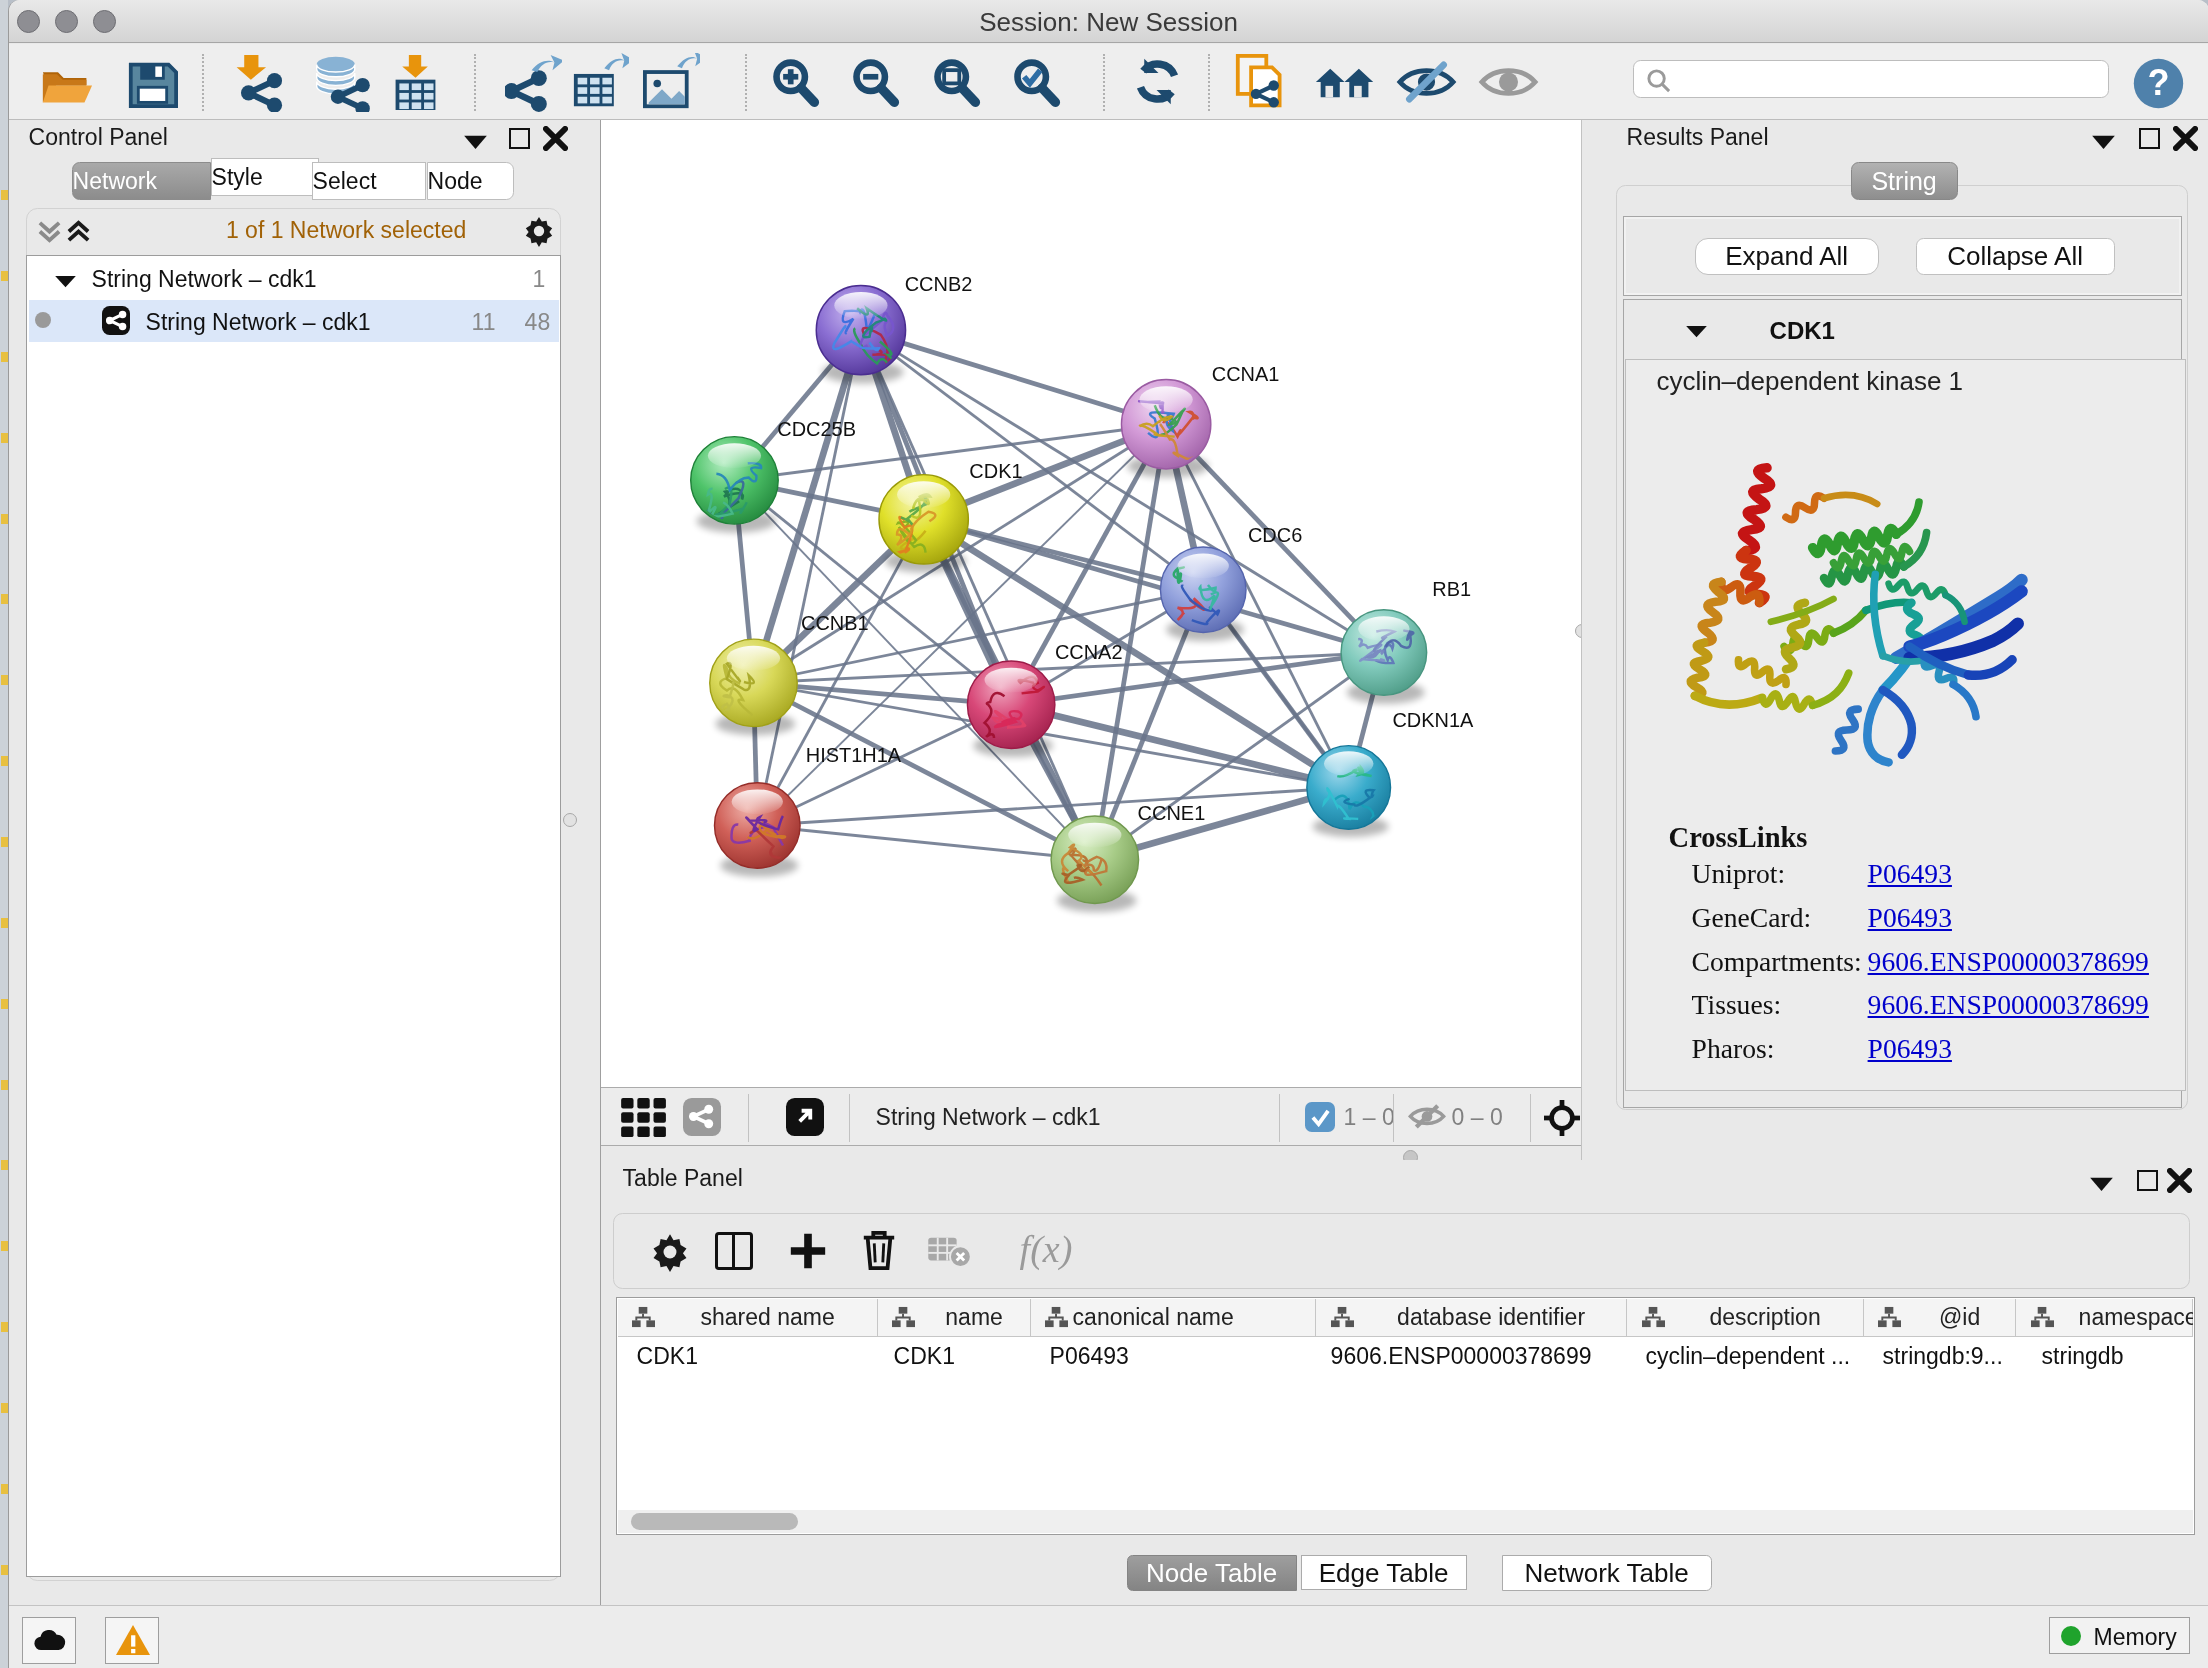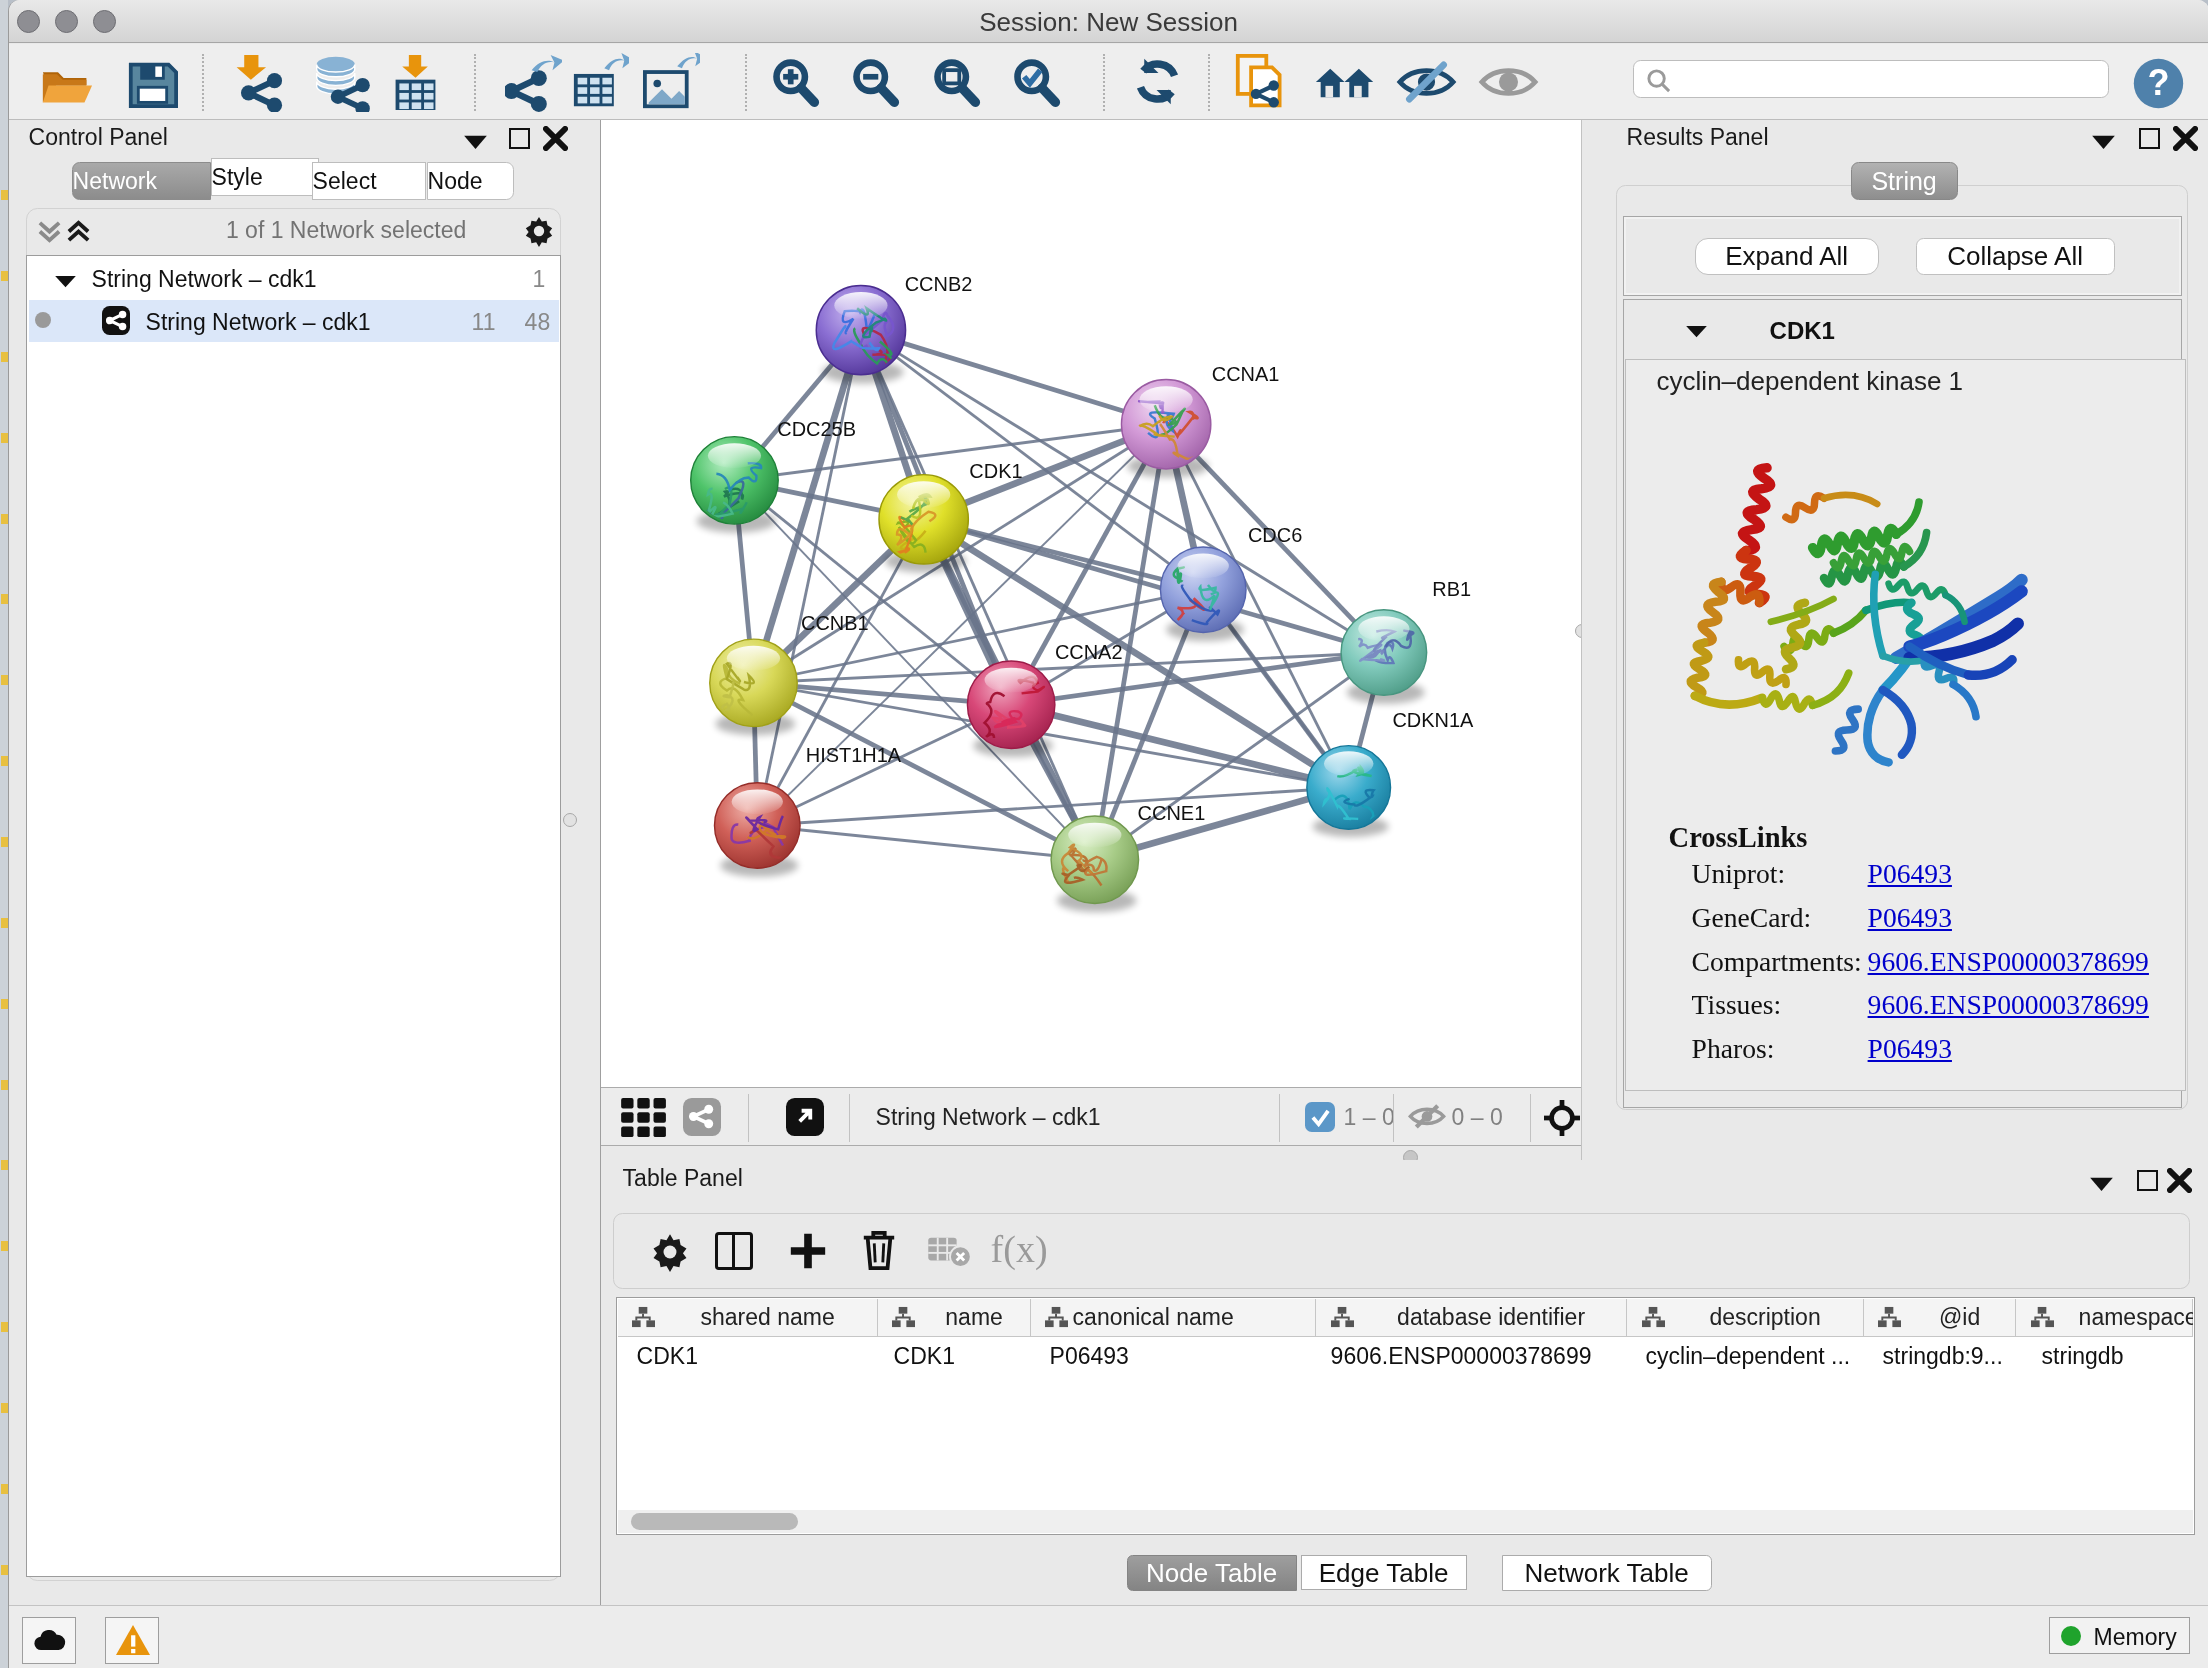--- a/index.html
+++ b/index.html
@@ -228,21 +228,21 @@
           <path d="M3 4 l10 9 10-9"></path>
           <path d="M3 13 l10 9 10-9"></path>
         </g>
       </svg>
 <svg class="abs" style="left:57px;top:99px" width="25" height="27" viewBox="0 0 26 28">
         <g fill="none" stroke="#1a1a1a" stroke-width="4">
           <path d="M3 13 l10-9 10 9"></path>
           <path d="M3 22 l10-9 10 9"></path>
         </g>
       </svg>
-<div class="abs" style="left:17px;top:97px;width:641px;text-align:center;font-size:23px;color:#737373">1 of 1 Network selected</div>
+<div class="abs" style="left:17px;top:97px;width:641px;text-align:center;font-size:23px;color:#a16207">1 of 1 Network selected</div>
 <svg class="abs" style="left:514px;top:95px" width="32" height="32" viewBox="0 0 34 34">
         <path d="M17 2 l3 5 5-1 1 5 5 3-3 4 3 4-5 3-1 5-5-1-3 5-3-5-5 1-1-5-5-3 3-4-3-4 5-3 1-5 5 1 z" fill="#1a1a1a"></path>
         <circle cx="17" cy="17" r="5.5" fill="#e9e9e9"></circle>
       </svg>
 
 <div class="abs" style="left:17px;top:135px;width:535px;height:1322px;background:#fff;border:1.9px solid #9c9c9c"></div>
 <svg class="abs" style="left:45px;top:154px" width="23" height="15" viewBox="0 0 24 16">
         <path d="M1 2 h22 l-11 12 z" fill="#111"></path>
       </svg>
 <div class="abs" style="left:83px;top:146px;font-size:23px;color:#111">String Network – cdk1</div>
@@ -697,21 +697,21 @@
         </g>
         <g stroke="#e9e9e9" stroke-width="2">
           <line x1="0" y1="12" x2="30" y2="12"></line>
           <line x1="0" y1="20" x2="30" y2="20"></line>
           <line x1="10" y1="4" x2="10" y2="28"></line>
           <line x1="20" y1="4" x2="20" y2="28"></line>
         </g>
         <circle cx="34" cy="24" r="11" fill="#a8a8a8" stroke="#e9e9e9" stroke-width="2"></circle>
         <path d="M30 20 l8 8 M38 20 l-8 8" stroke="#fff" stroke-width="3"></path>
       </svg>
-<div class="abs" style="left:390px;top:67px;font-size:38px;color:#9a9a9a;font-family:'Liberation Serif',serif">f(x)</div>
+<div class="abs" style="left:419px;top:67px;font-size:38px;color:#9a9a9a;font-style:italic;font-family:'Liberation Serif',serif">f(x)</div>
 
 <div class="abs" style="left:15px;top:137px;width:1579px;height:238px;background:#fff;border:1.9px solid #9c9c9c"></div>
 <div class="abs" style="left:17px;top:139px;width:1575px;height:38px;background:#f4f4f4;border-bottom:1.9px solid #c6c6c6"></div>
 <div class="abs" style="left:17px;top:139px;width:260px;height:38px;border-right:1.9px solid #c6c6c6"></div>
 <svg class="abs" style="left:30px;top:146px" width="25" height="23" viewBox="0 0 26 24">
         <g fill="#555">
           <rect x="8" y="1" width="9" height="7"></rect>
           <rect x="1" y="15" width="9" height="7"></rect>
           <rect x="16" y="15" width="9" height="7"></rect>
         </g>

